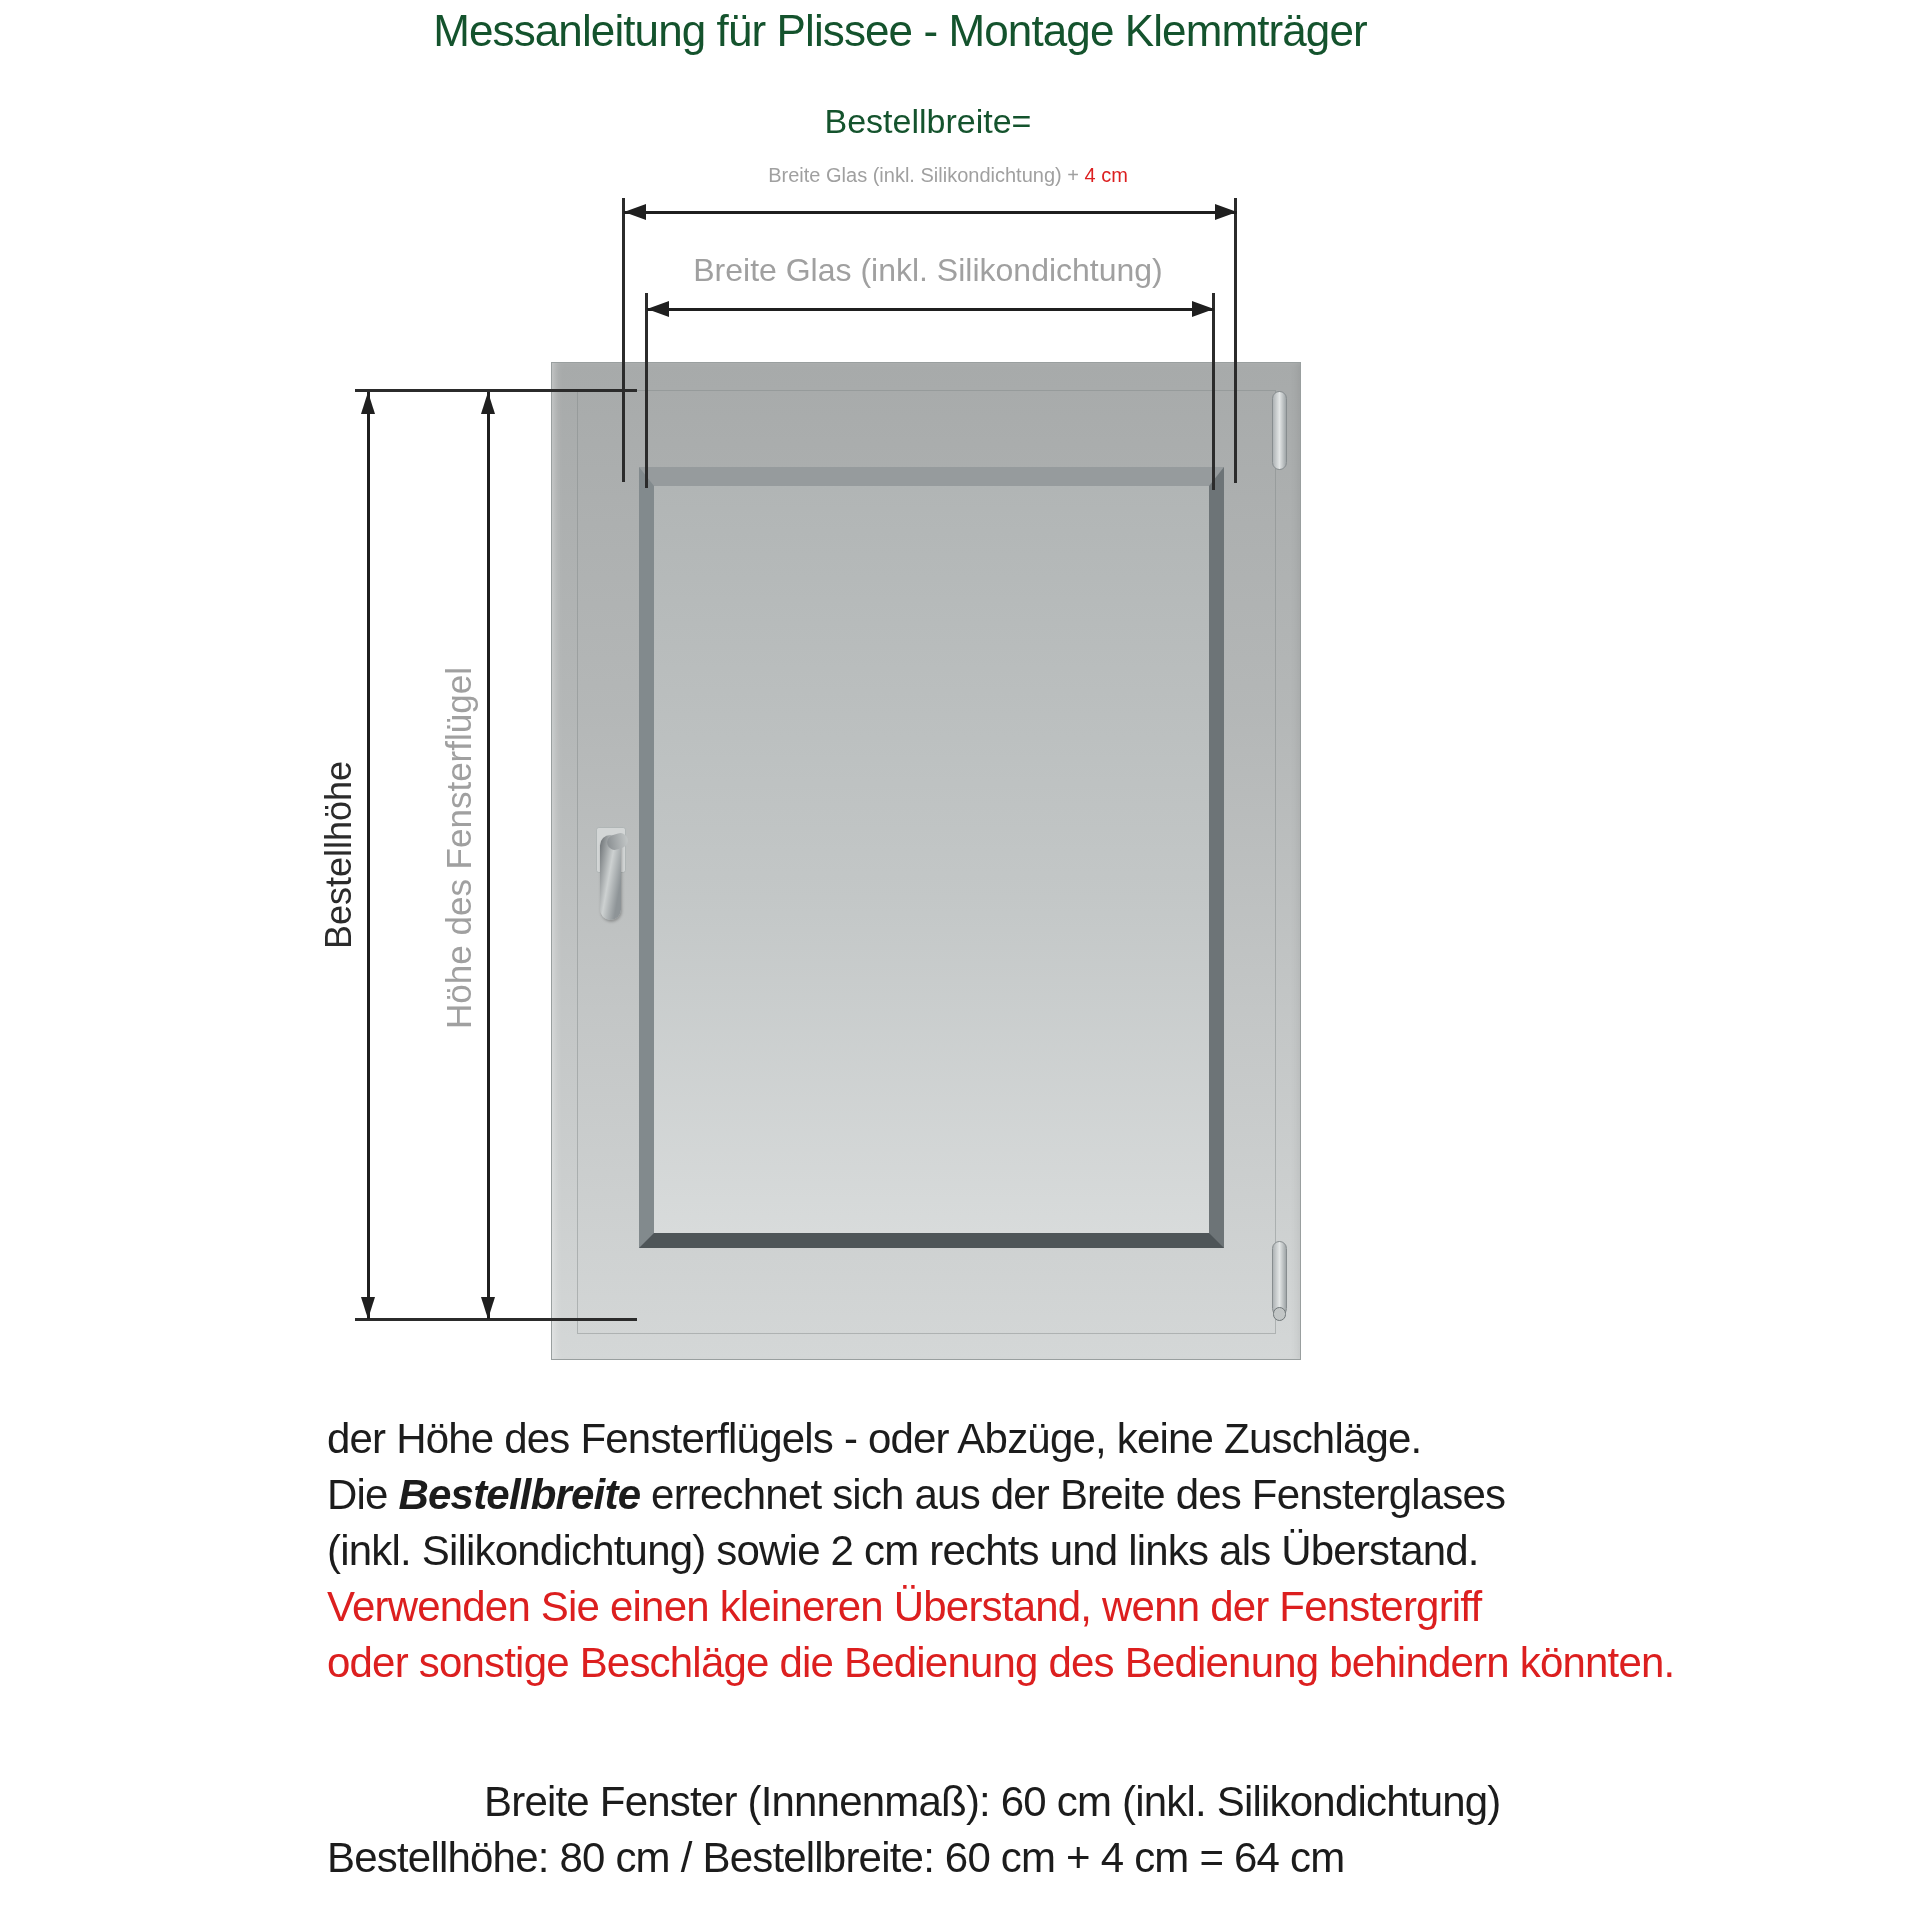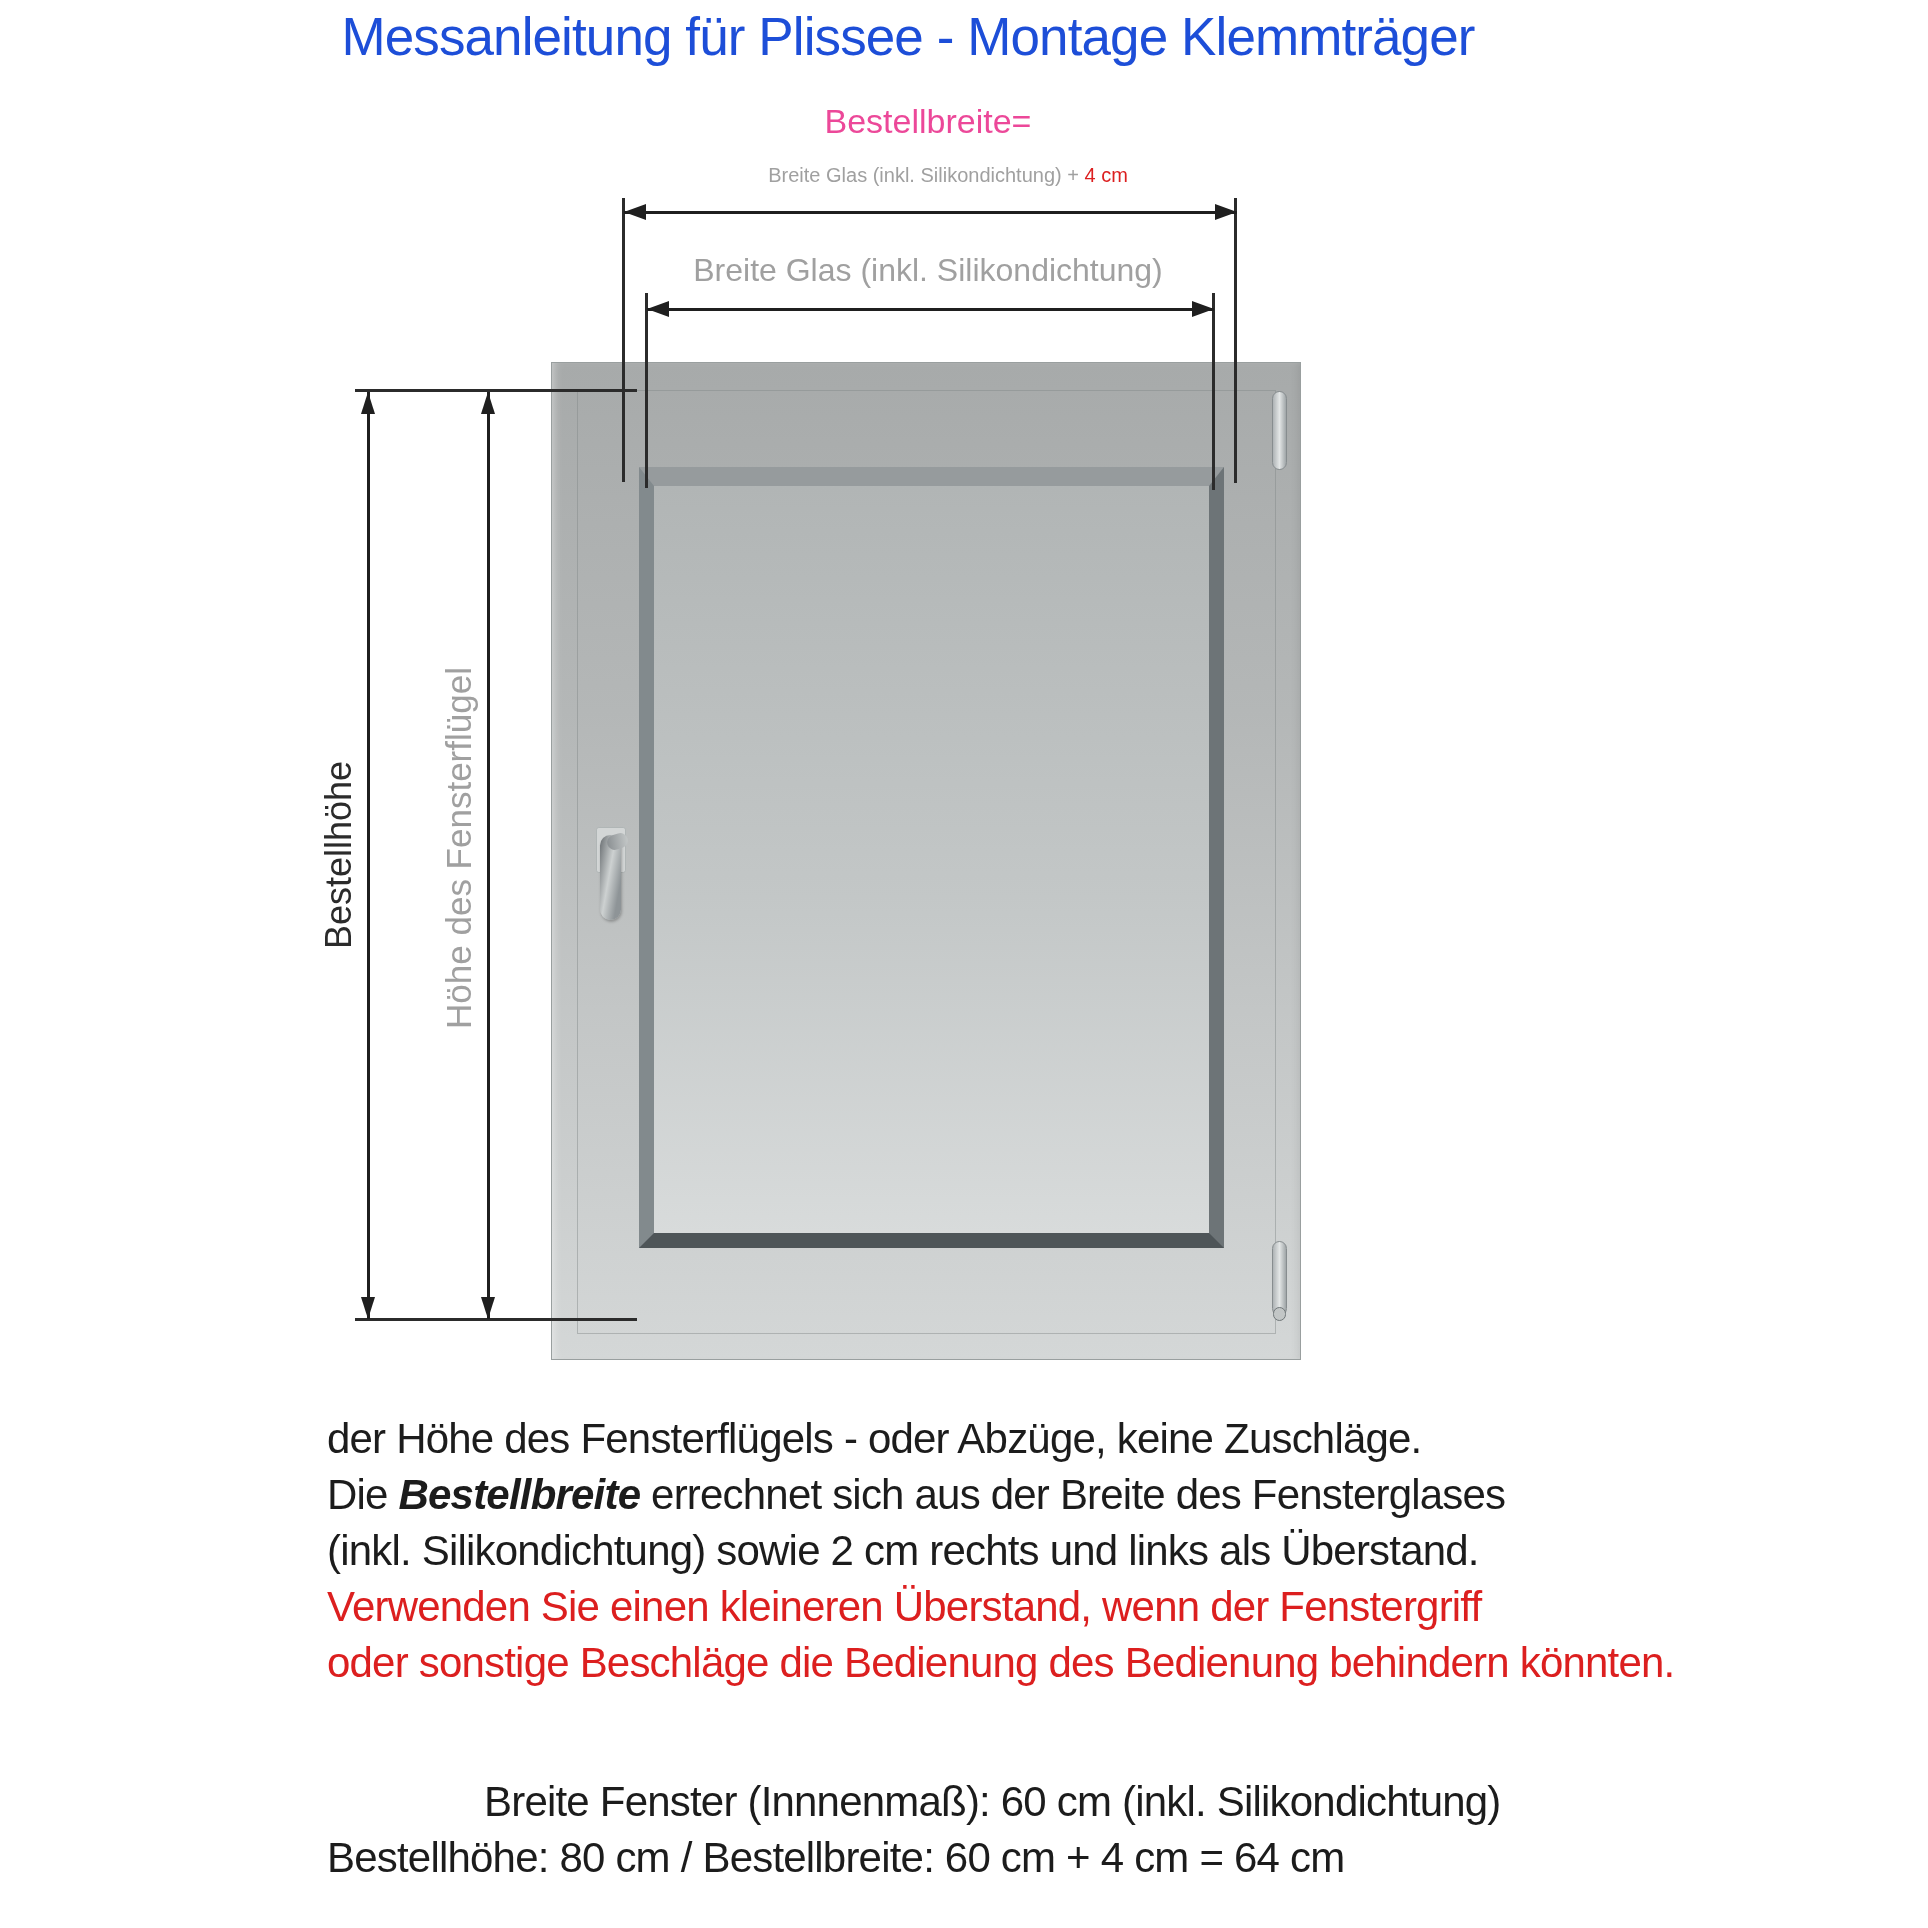--- a/index.html
+++ b/index.html
@@ -3,24 +3,24 @@
 <meta charset="utf-8">
 <style>
   html,body{margin:0;padding:0;}
   body{
     width:1928px;height:1928px;position:relative;background:#ffffff;overflow:hidden;
     font-family:"Liberation Sans","DejaVu Sans",sans-serif;color:#1c1c1c;
   }
   
   .title{
     position:absolute;left:900px;top:5.6px;transform:translateX(-50%);
-    font-size:53px;letter-spacing:-0.9px;white-space:nowrap;color:#1d4ed8;margin-left:8px;
+    font-size:44px;letter-spacing:-0.9px;white-space:nowrap;color:#14532d;
   }
   .toplabel{position:absolute;transform:translateX(-50%);white-space:nowrap;}
-  .lbl-bestellbreite{left:928px;top:102px;font-size:34px;color:#ec4899;}
+  .lbl-bestellbreite{left:928px;top:102px;font-size:34px;color:#14532d;}
   .lbl-glas-plus{left:928px;top:164px;font-size:20px;color:#a0a0a0;margin-left:20px;}
   .lbl-glas{left:928px;top:252px;font-size:32px;color:#a0a0a0;}
   .vlabel{
     position:absolute;transform:translate(-50%,-50%) rotate(-90deg);
     white-space:nowrap;font-size:35px;
   }
   .vlabel-bestellhoehe{left:339px;top:855px;color:#2b2b2b;font-size:36px;}
   .vlabel-fluegel{left:459px;top:848px;color:#a0a0a0;}
   .c-red{color:#dc1f1f;}
   .c-gray{color:#a0a0a0;}

